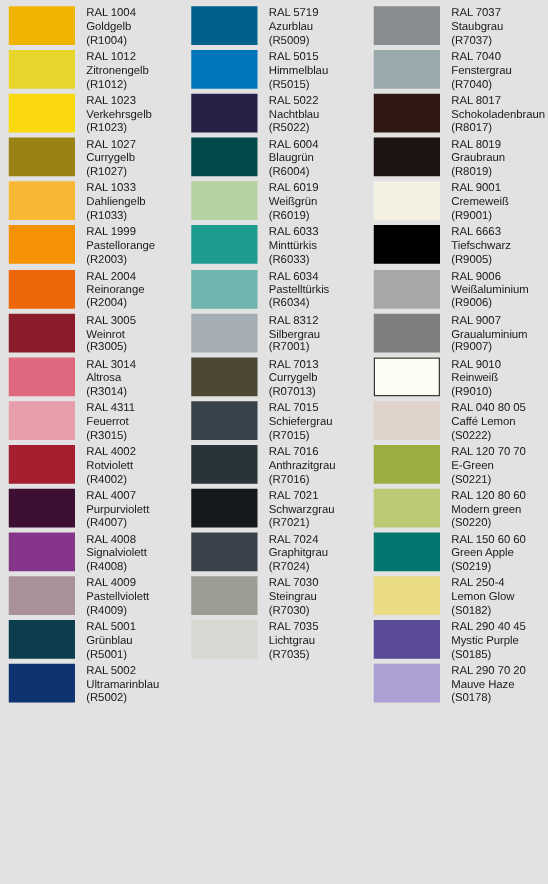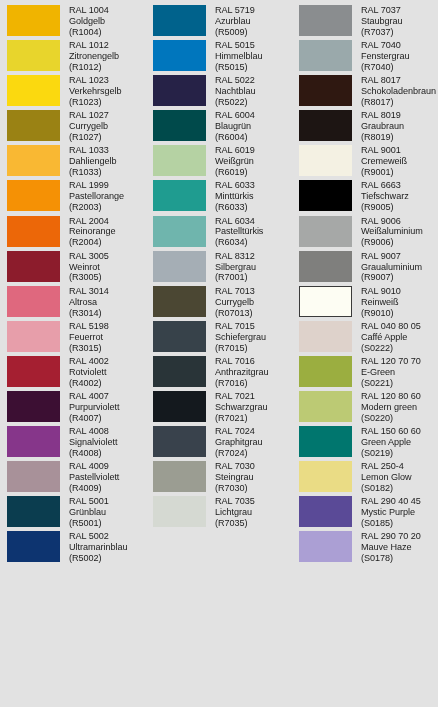--- a/index.html
+++ b/index.html
@@ -129,21 +129,21 @@
         <div class="swatch" style="background-color: rgb(223, 104, 126);"></div>
         <div class="row-text">
           <span class="line">RAL 3014</span>
           <span class="line">Altrosa</span>
           <span class="line">(R3014)</span>
         </div>
       </div>
       <div class="color-row">
         <div class="swatch" style="background-color: rgb(231, 158, 170);"></div>
         <div class="row-text">
-          <span class="line">RAL 5198</span>
+          <span class="line">RAL 4311</span>
           <span class="line">Feuerrot</span>
           <span class="line">(R3015)</span>
         </div>
       </div>
       <div class="color-row">
         <div class="swatch" style="background-color: rgb(165, 31, 49);"></div>
         <div class="row-text">
           <span class="line">RAL 4002</span>
           <span class="line">Rotviolett</span>
           <span class="line">(R4002)</span>
@@ -382,21 +382,21 @@
         <div class="row-text">
           <span class="line">RAL 9010</span>
           <span class="line">Reinweiß</span>
           <span class="line">(R9010)</span>
         </div>
       </div>
       <div class="color-row">
         <div class="swatch" style="background-color: rgb(222, 210, 203);"></div>
         <div class="row-text">
           <span class="line">RAL 040 80 05</span>
-          <span class="line">Caffé Apple</span>
+          <span class="line">Caffé Lemon</span>
           <span class="line">(S0222)</span>
         </div>
       </div>
       <div class="color-row">
         <div class="swatch" style="background-color: rgb(155, 174, 64);"></div>
         <div class="row-text">
           <span class="line">RAL 120 70 70</span>
           <span class="line">E-Green</span>
           <span class="line">(S0221)</span>
         </div>

